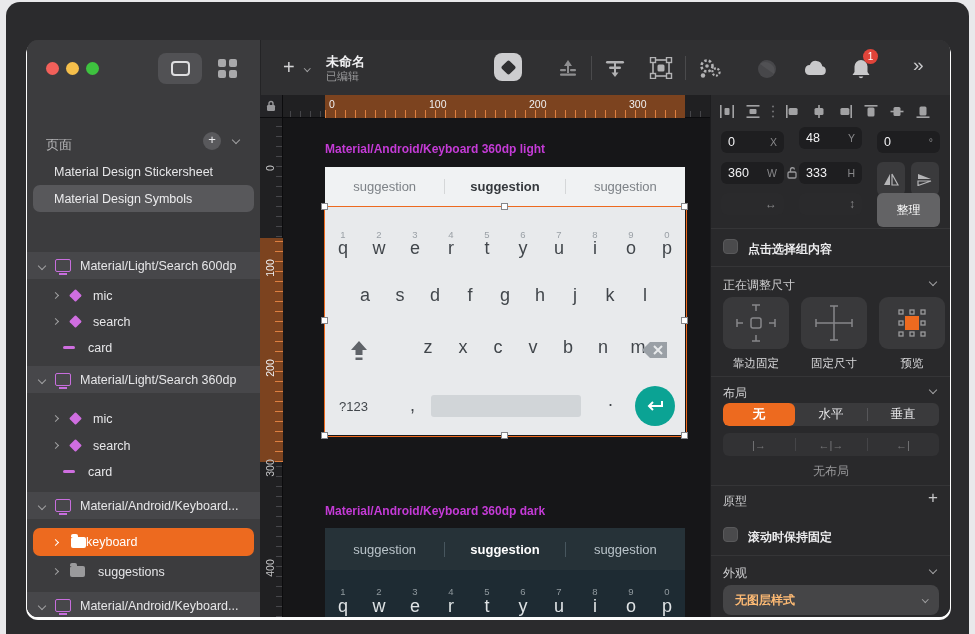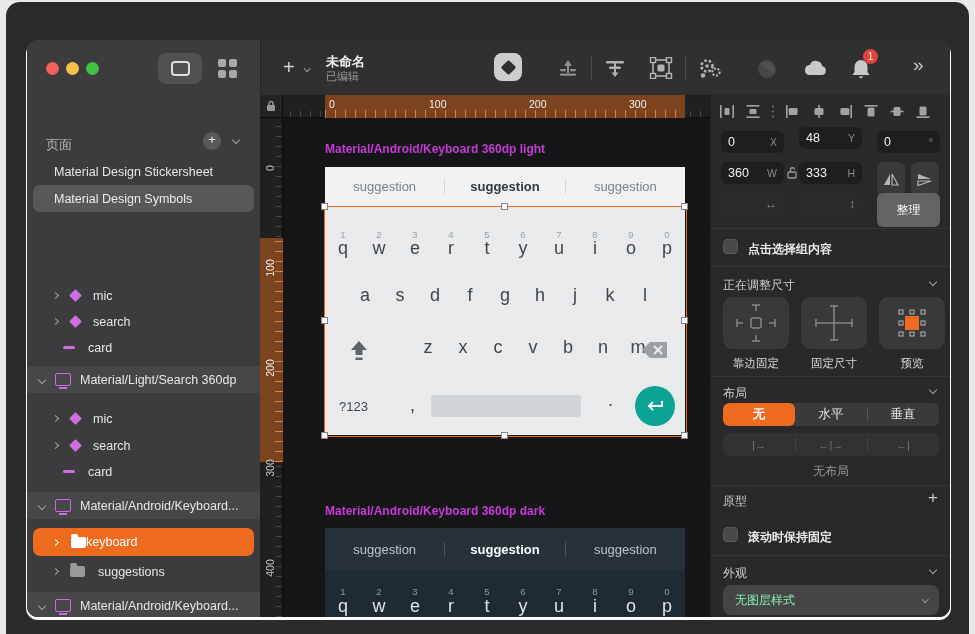--- a/index.html
+++ b/index.html
@@ -113,20 +113,25 @@
 
     <div class="abs" style="left:19px;top:96px;font-size:13px;color:#b4b4b6">页面</div>
     <div class="abs" style="left:176px;top:92px;width:18px;height:18px;border-radius:50%;background:#59595c;color:#ececee;text-align:center;line-height:16px;font-size:13px">+</div>
     <span class="chev down abs" style="left:206px;top:97px"></span>
 
     <div class="abs" style="left:27px;top:125px">Material Design Stickersheet</div>
     <div class="pagerow" style="top:145px;background:#58585b">
       <span>Material Design Symbols</span>
     </div>
 
+    <div class="treerow abrow" style="top:212px">
+      <span class="chev down" style="margin-left:12px"></span>
+      <span class="abicon" style="margin-left:10px"></span>
+      <span style="margin-left:9px">Material/Light/Search 600dp</span>
+    </div>
     <div class="treerow" style="top:242px">
       <span class="chev right" style="margin-left:26px"></span>
       <span class="diamond" style="margin-left:13px"></span>
       <span style="margin-left:13px">mic</span>
     </div>
     <div class="treerow" style="top:268px">
       <span class="chev right" style="margin-left:26px"></span>
       <span class="diamond" style="margin-left:13px"></span>
       <span style="margin-left:13px">search</span>
     </div>
@@ -541,19 +546,19 @@
 
         <div class="chk" style="left:12px;top:432px"></div>
         <div class="abs" style="left:37px;top:434px;color:#ececee;font-weight:bold">滚动时保持固定</div>
 
         <div class="hr" style="top:460px"></div>
 
         <div class="sect" style="top:470px">外观</div>
         <span class="chev down abs" style="left:219px;top:472px"></span>
 
         <div class="abs" style="left:12px;top:490px;width:216px;height:30px;background:#454547;border-radius:8px;display:flex;align-items:center;padding:0 12px">
-          <span style="flex:1;color:#86efac;font-weight:normal">无图层样式</span>
+          <span style="flex:1;color:#fdba74;font-weight:bold">无图层样式</span>
           <span class="chev sm down" style="margin-bottom:2px"></span>
         </div>
       </div>
     </div>
   </div>
 </div>
 
 </body></html>

